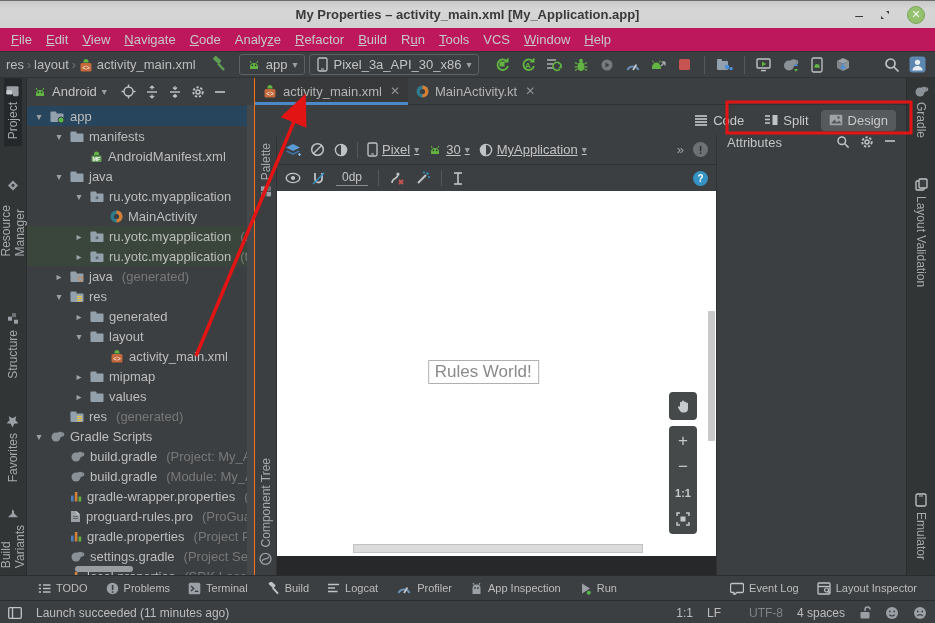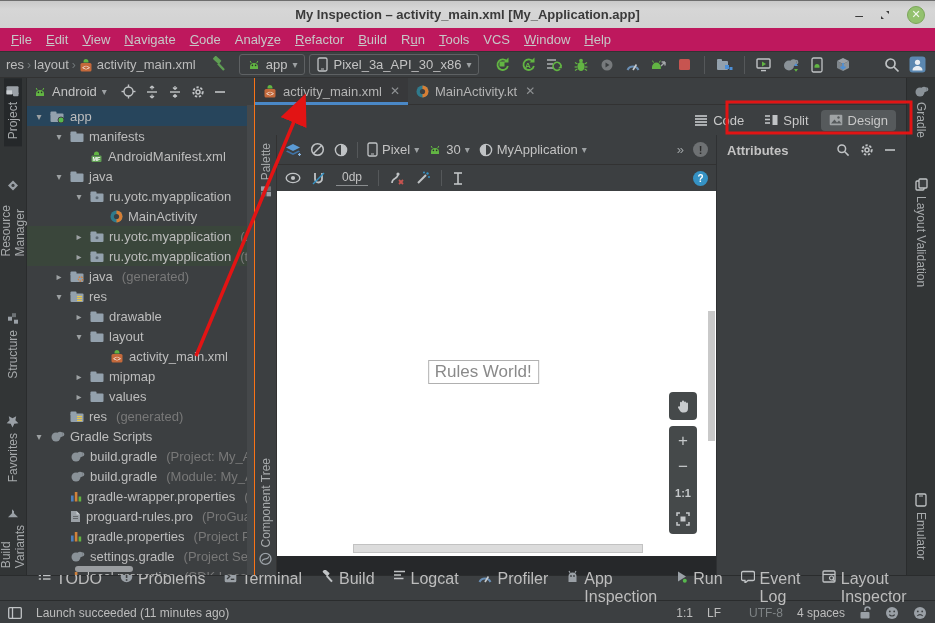--- a/index.html
+++ b/index.html
@@ -84,21 +84,21 @@
   .econtent { flex:1; display:flex; min-height:0; }
   .palette-strip { width:22px; background:#3c3f41; border-right:1px solid #323232; display:flex;
     flex-direction:column; align-items:center; color:#a7aaac; font-size:12px; }
   .pal-item { writing-mode:vertical-rl; transform:rotate(180deg); display:flex; align-items:center; gap:5px; padding:6px 0; }
   .pal-top { margin-top:2px; } .pal-bottom { margin-top:auto; margin-bottom:4px; }
 
   .design-col { width:439px; display:flex; flex-direction:column; min-width:0; }
   .dtool1 { height:30px; display:flex; align-items:center; gap:9px; padding:0 8px;
     border-bottom:1px solid #323232; flex:0 0 30px; }
   .dtool2 { height:26px; display:flex; align-items:center; gap:10px; padding:0 8px; flex:0 0 26px; }
-  .dcombo { display:flex; align-items:center; gap:4px; font-size:13px; color:#c3c3c3; }
+  .dcombo { display:flex; align-items:center; gap:4px; font-size:13px; color:#c3c3c3;text-decoration:underline; }
   .dsep { width:1px; height:16px; background:#55585a; }
   .margin-box { font-size:12px; color:#c3c3c3; border-bottom:1px solid #8a8d8f; padding:0 6px 1px;
     position:relative; }
   .err-badge { width:15px; height:15px; border-radius:50%; background:#6e7173; color:#2b2b2b;
     font-size:11px; font-weight:bold; display:flex; align-items:center; justify-content:center; }
   .help-badge { width:15px; height:15px; border-radius:50%; background:#3592c4; color:#fff;
     font-size:10px; font-weight:bold; display:flex; align-items:center; justify-content:center; margin-left:auto; }
   .chev2 { color:#9da1a3; margin-left:auto; font-size:13px; }
 
   .canvas-wrap { flex:1; position:relative; background:#fff; min-height:0; }
@@ -110,41 +110,41 @@
     display:flex; flex-direction:column; align-items:center; padding:2px 0; }
   .zbtn { height:26px; width:28px; display:flex; align-items:center; justify-content:center;
     color:#c5c8ca; font-size:17px; }
   .zbtn.ratio { font-size:11px; font-weight:bold; }
   .vscroll { position:absolute; right:1px; top:120px; width:7px; height:130px; background:#c9c9c9; }
   .hscroll { position:absolute; left:76px; bottom:3px; width:290px; height:9px; background:#dcdcdc;
     border:1px solid #c2c2c2; }
   .under-strip { height:19px; background:#26282a; flex:0 0 19px; }
 
   .attrs { width:190px; border-left:1px solid #2f3133; background:#3c3f41; display:flex; flex-direction:column; }
-  .attrs-header { height:30px; display:flex; align-items:center; padding:0 10px; gap:10px;font-weight:bold; }
+  .attrs-header { height:30px; display:flex; align-items:flex-start; padding:0 10px; gap:10px; }
   .attrs-title { font-size:13px; color:#c3c3c3; margin-right:auto; }
 
   
   .bottombar { height:25px; background:#3c3f41; border-top:1px solid #2a2c2d; display:flex;
     align-items:center; padding:0 10px 0 30px; gap:2px; }
-  .bbitem { display:flex; align-items:flex-start; gap:5px; font-size:16px; color:#bdbdbd; padding:2px 8px; cursor:default; }
+  .bbitem { display:flex; align-items:center; gap:5px; font-size:11px; color:#bdbdbd; padding:2px 8px; cursor:default; }
   .bb-right { margin-left:auto; display:flex; gap:2px; }
   .statusbar { height:24px; background:#3c3f41; border-top:1px solid #2a2c2d; display:flex;
     align-items:center; padding:0 8px; gap:14px; font-size:12px; color:#bdbdbd; }
   .sb-msg { margin-right:auto; }
   .dim { color:#7f8486;margin-left:14px; }
 
   
   .overlay { position:fixed; left:0; top:0; pointer-events:none; z-index:50; }
 </style>
 </head>
 <body>
 
 <div class="titlebar">
-  <div class="title-text">My Inspection – activity_main.xml [My_Application.app]</div>
+  <div class="title-text">My Properties – activity_main.xml [My_Application.app]</div>
   <div class="win-controls">
     <span class="win-min">–</span>
     <span class="win-max ic">
         <svg width="12" height="12">
           <path d="M2 7v3h3zM10 5V2H7z" fill="#3a3a3a"></path>
         </svg>
       </span>
     <span class="win-close">✕</span>
   </div>
 </div>
@@ -587,21 +587,21 @@
           <span class="lbl">res</span>
         </div>
         <div class="trow" style="padding-left: 46px;">
           <span class="arrow">▸</span>
           <span class="ic">
             <svg width="14" height="13">
               <rect x="0.5" y="3.5" width="13" height="8.5" rx="1" fill="#93a1ad"></rect>
               <rect x="0.5" y="1.5" width="6" height="4" rx="1" fill="#93a1ad"></rect>
             </svg>
           </span>
-          <span class="lbl">drawable</span>
+          <span class="lbl">generated</span>
         </div>
         <div class="trow" style="padding-left: 46px;">
           <span class="arrow">▾</span>
           <span class="ic">
             <svg width="14" height="13">
               <rect x="0.5" y="3.5" width="13" height="8.5" rx="1" fill="#93a1ad"></rect>
               <rect x="0.5" y="1.5" width="6" height="4" rx="1" fill="#93a1ad"></rect>
             </svg>
           </span>
           <span class="lbl">layout</span>

